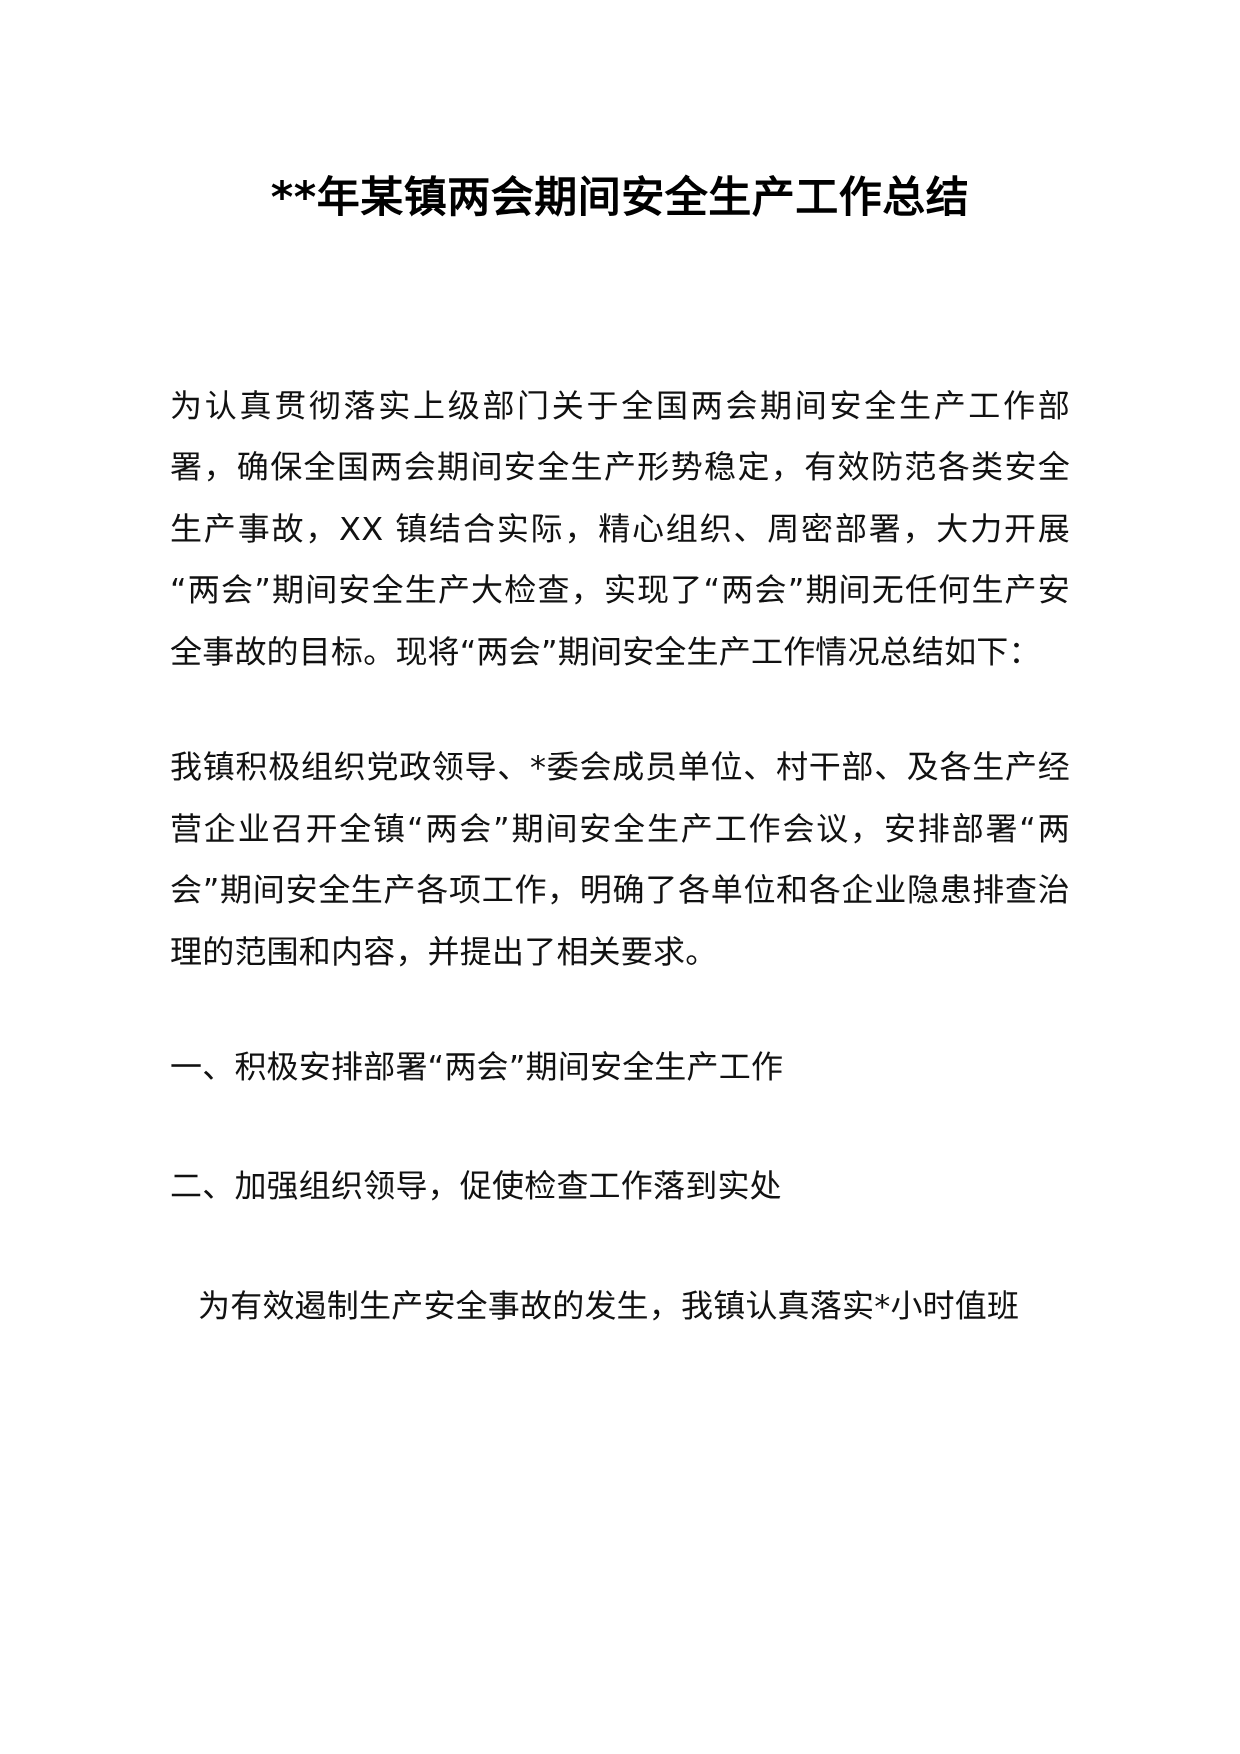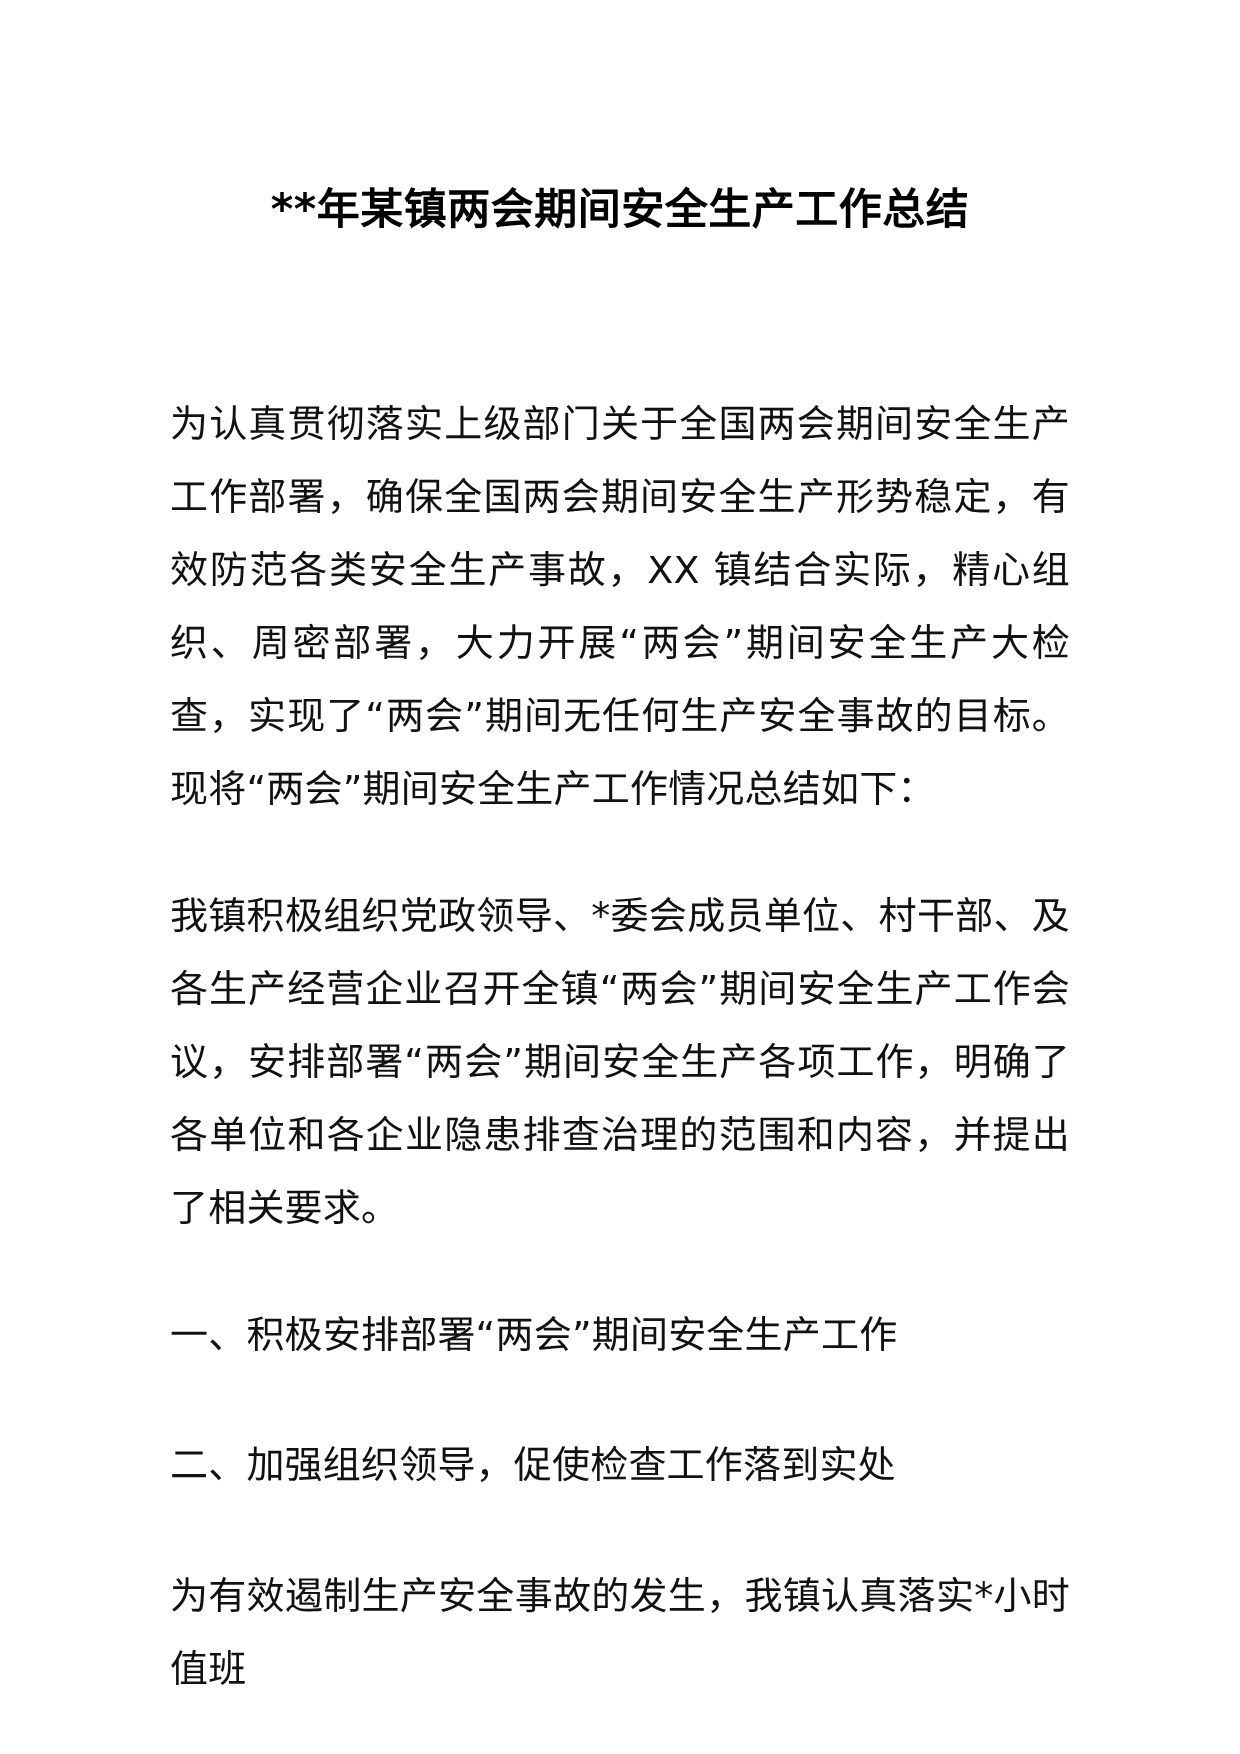--- a/index.html
+++ b/index.html
@@ -12,53 +12,54 @@
     height: 1754px;
     font-family: "DejaVu Sans", "Liberation Sans", sans-serif;
     color: #000000;
     overflow: hidden;
   }
   .page {
     position: relative;
     width: 1240px;
     height: 1754px;
     box-sizing: border-box;
-    padding: 12px 170px;
+    padding: 0 170px;
     background: #ffffff;
   }
   .doc-title {
     margin: 0;
     padding-top: 168px;
     font-size: 43px;
     font-weight: bold;
     line-height: 1.35;
     text-align: center;
     letter-spacing: 0.5px;
     color: #000000;
   }
   .body-block {
     margin-top: 150px;
   }
   p.para {
     margin: 0 0 54px 0;
-    font-size: 38px;
+    font-size: 32px;
     line-height: 1.92;
     text-align: justify;
     text-justify: inter-ideograph;
     color: #111111;
     letter-spacing: 0.2px;
   }
   p.para:last-child {
     margin-bottom: 0;
   }
   p.heading {
     margin-bottom: 58px;
   }
   p.clipped {
     overflow: hidden;
+    margin-left: 28px;
   }
 </style>
 </head>
 <body>
 
 <div class="page">
 
   <h1 class="doc-title">**年某镇两会期间安全生产工作总结</h1>
 
   <div class="body-block">

